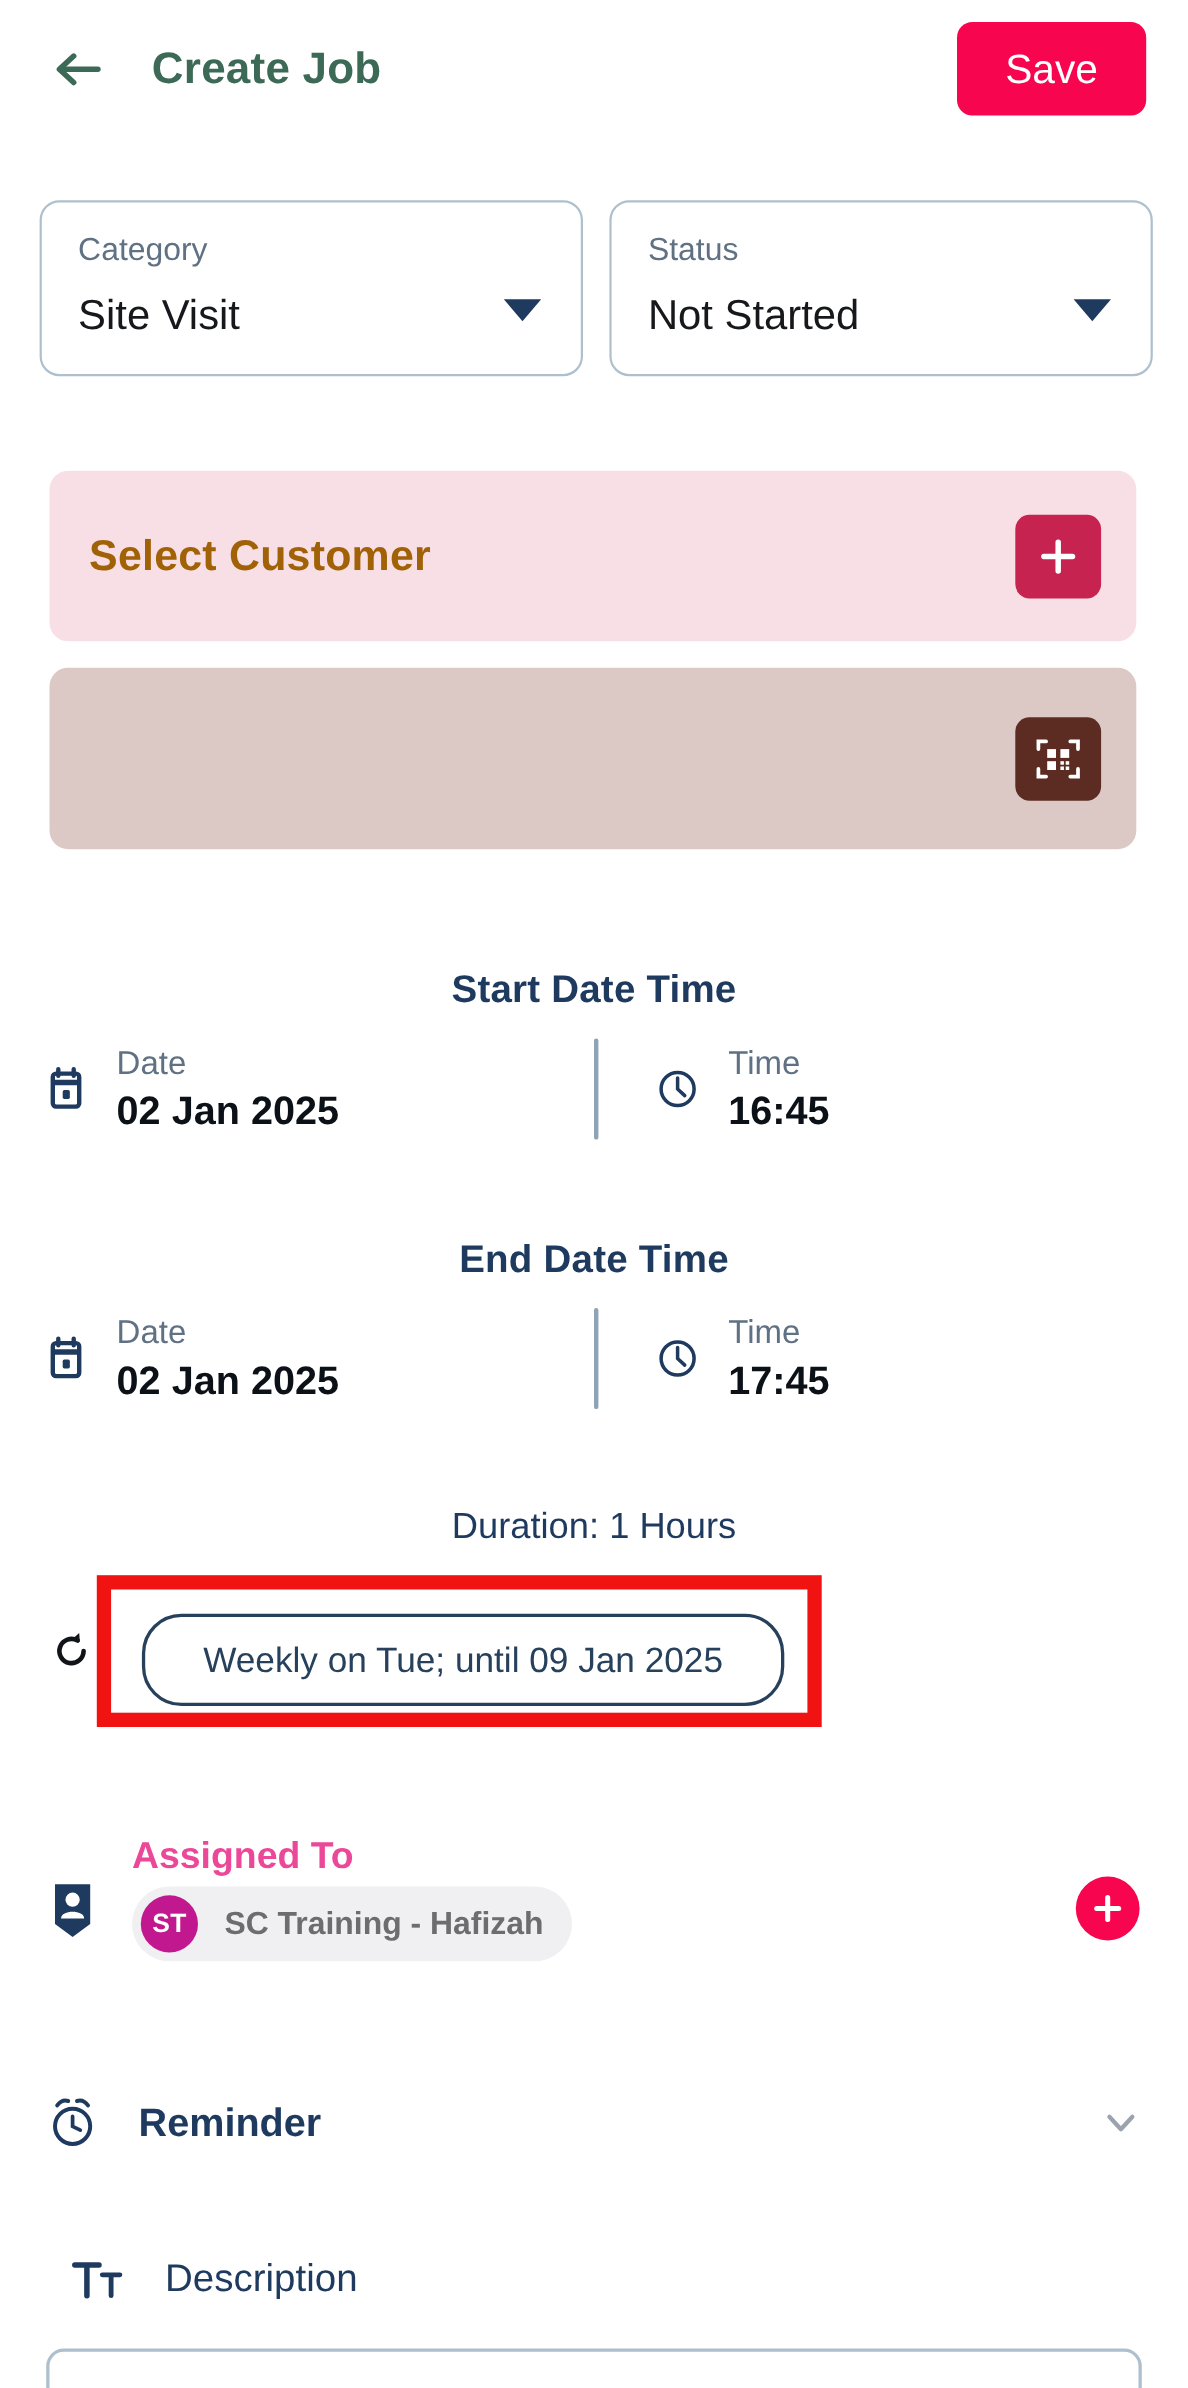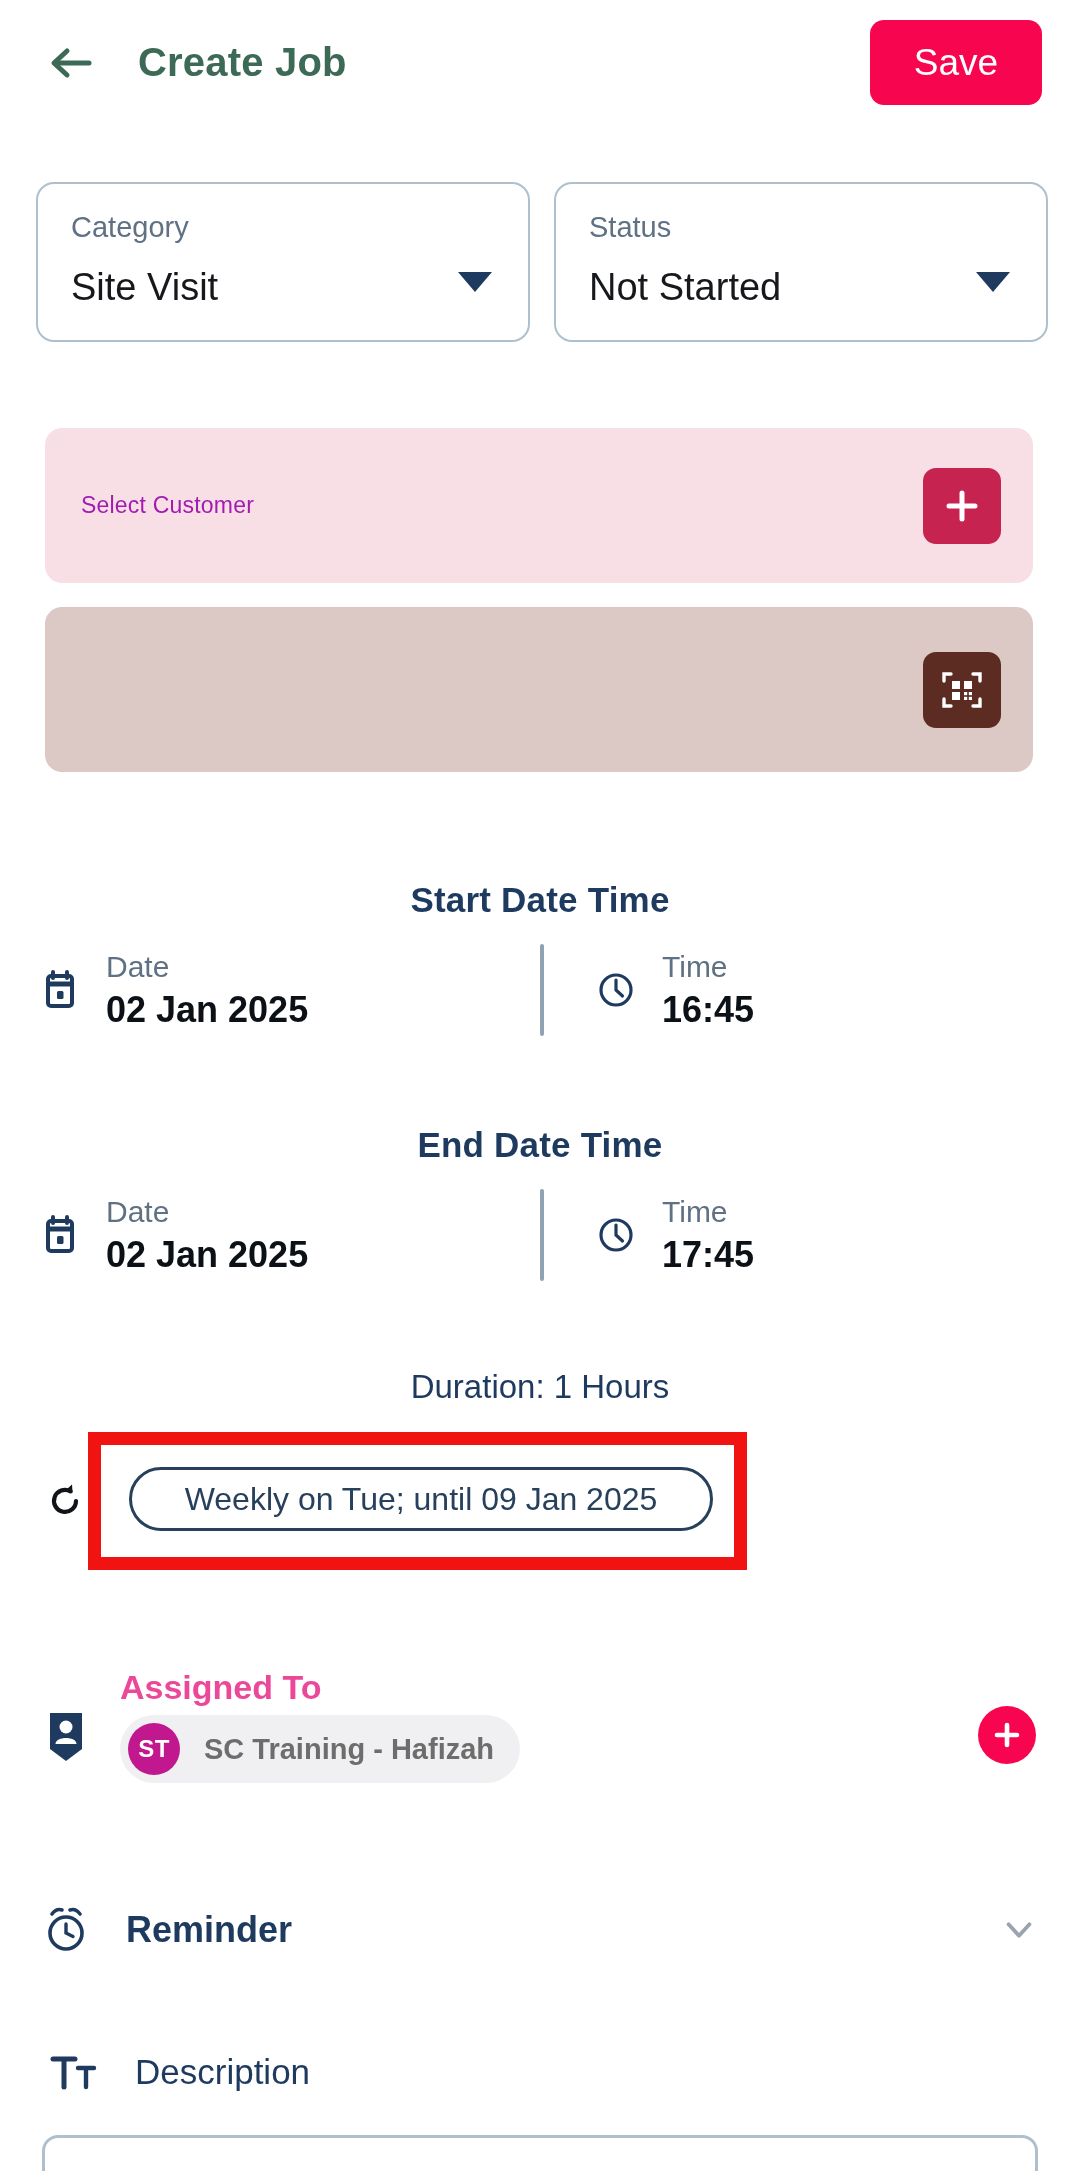--- a/index.html
+++ b/index.html
@@ -111,23 +111,23 @@
     width: 988px;
     height: 155px;
     background: #F8DFE6;
     border-radius: 17px;
     display: flex;
     align-items: center;
     padding: 0 32px 0 36px;
     cursor: pointer;
   }
   .customer-label {
-    font-size: 23px;
-    font-weight: normal;
-    color: #a21caf;
+    font-size: 39px;
+    font-weight: bold;
+    color: #a16207;
     letter-spacing: 0.2px;
   }
   .add-square {
     margin-left: auto;
     width: 78px;
     height: 76px;
     background: #C62350;
     border-radius: 13px;
     display: flex;
     align-items: center;
@@ -257,21 +257,21 @@
     width: 659px;
     height: 138px;
     border: 13px solid #F01312;
     background: #ffffff;
   }
   .recur-chip {
     position: absolute;
     left: 28px;
     top: 22px;
     width: 584px;
-    height: 64px;
+    height: 84px;
     border: 3px solid #27405B;
     border-radius: 36px;
     background: #ffffff;
     display: flex;
     align-items: center;
     justify-content: center;
     cursor: pointer;
   }
   .recur-chip span {
     font-size: 32px;
@@ -367,21 +367,21 @@
 
   
   .description-row {
     position: absolute;
     top: 2042px;
     left: 0;
     width: 1080px;
     height: 60px;
     display: flex;
     align-items: center;
-    padding-left: 49px;
+    padding-left: 64px;
   }
   .desc-icon { width: 50px; height: 46px; display:flex; align-items:flex-end; justify-content:center; }
   .description-label {
     margin-left: 36px;
     font-size: 35px;
     color: #1F3A5F;
   }
   .description-input {
     position: absolute;
     top: 2135px;

